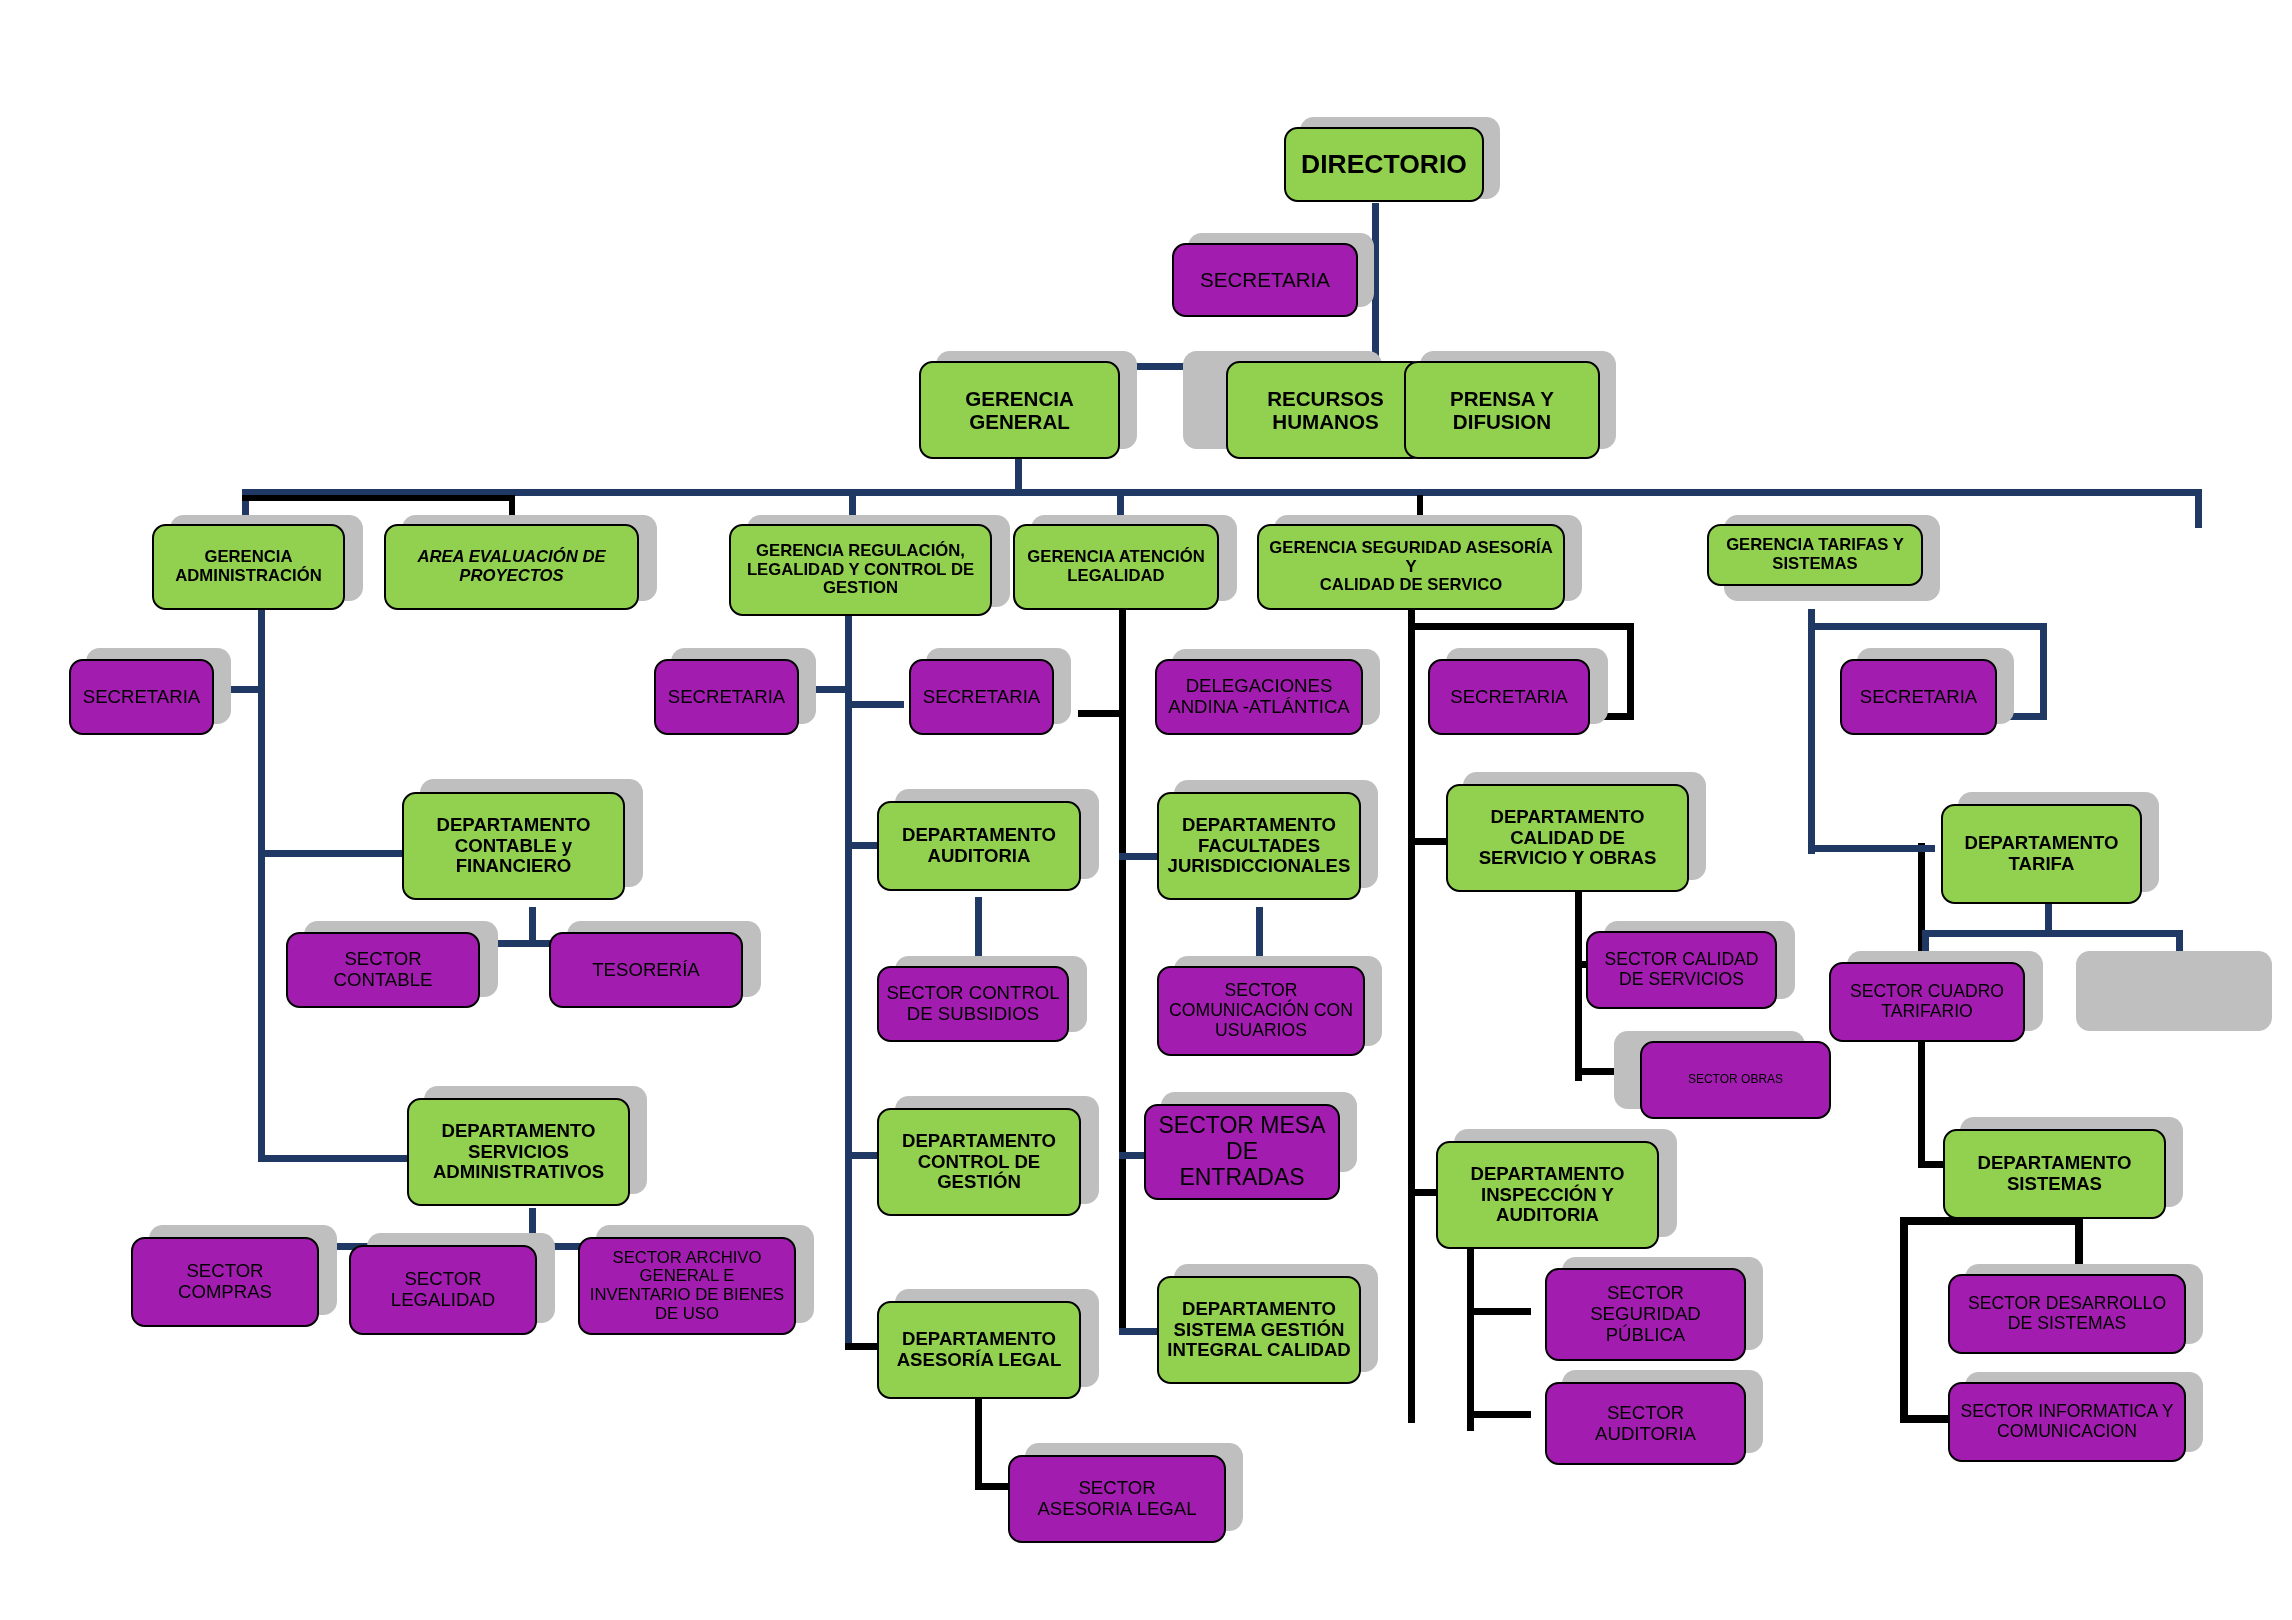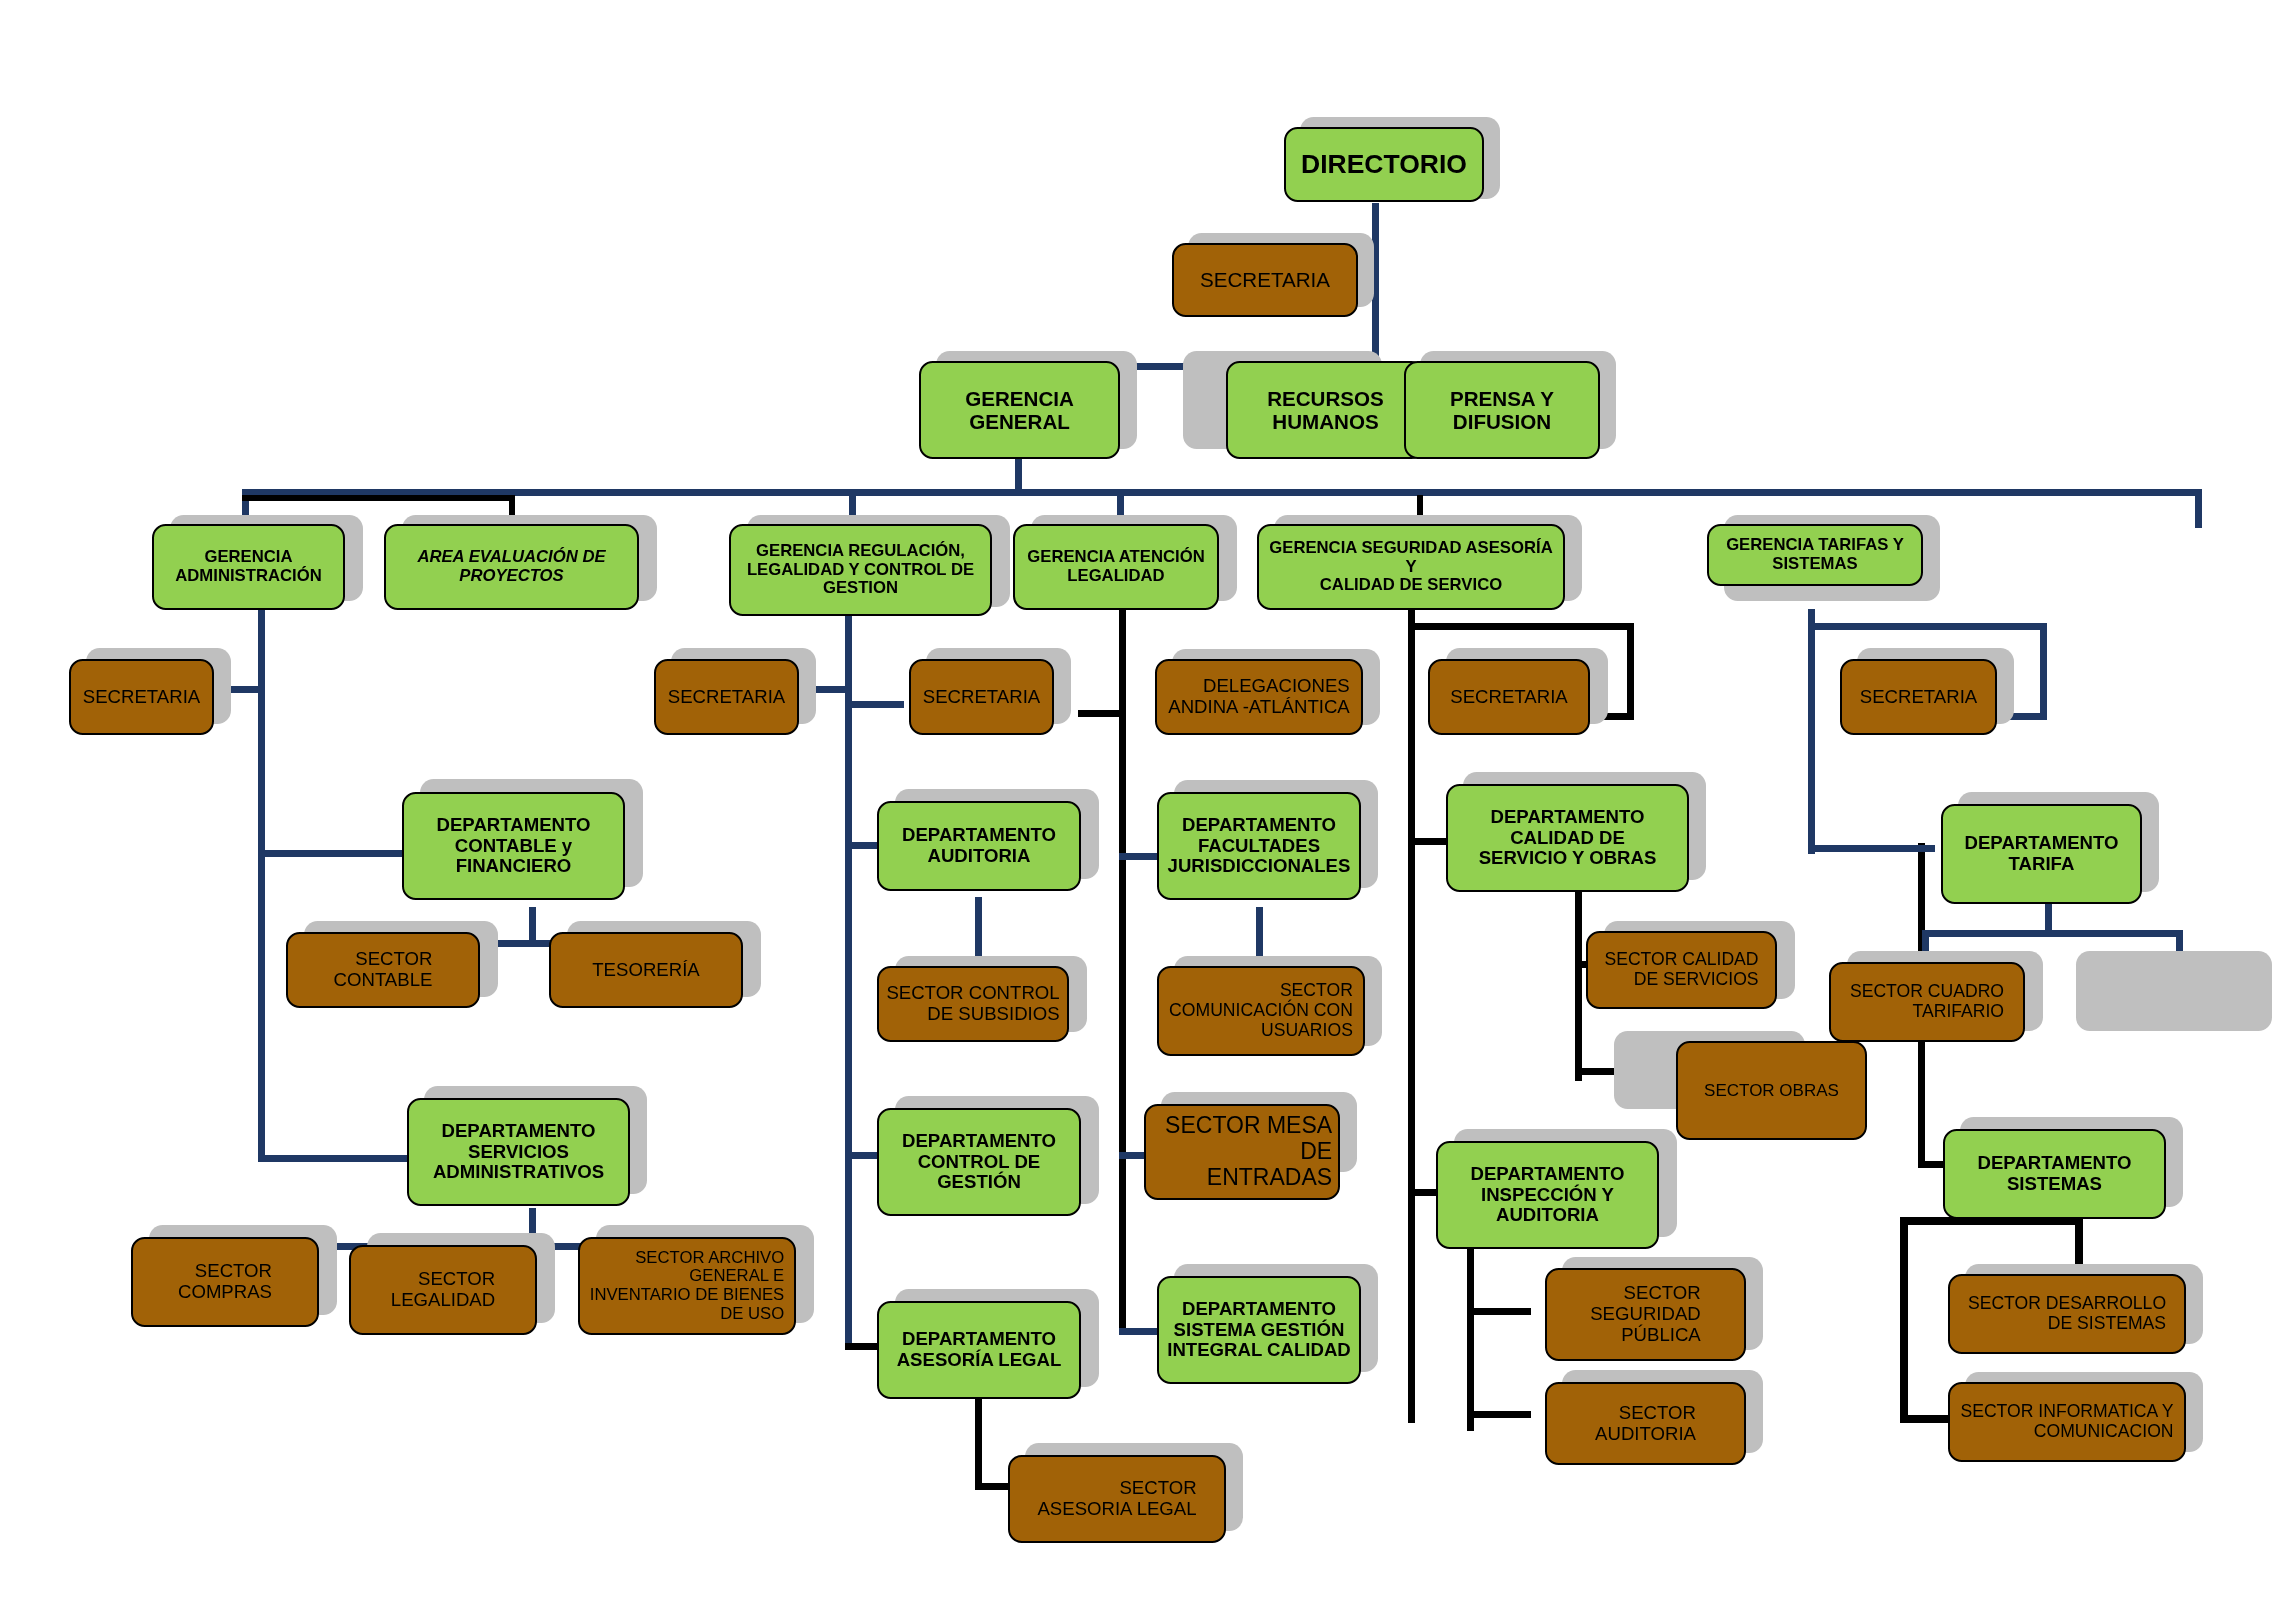--- a/index.html
+++ b/index.html
@@ -42,24 +42,23 @@
     display: block;
     padding: 0 5.9px;
     white-space: pre-line;
   }
   .node.green {
     background: #92D050;
     font-weight: bold;
     color: #000000;
   }
   .node.white {
-    background: #a16207;
+    background: #a21caf;
     font-weight: normal;
     color: #000000;
-    text-align: right;
   }
   
   .shadow {
     position: absolute;
     background: #BFBFBF;
     border-radius: 13.7px;
     z-index: 4;
   }
 </style>
 </head>
@@ -364,21 +363,21 @@
 SERVICIO Y OBRAS</span>
   </div>
 
   <div class="shadow" style="left:1604px; top:921px; width:191px; height:78px;"></div>
   <div class="node white" style="left:1586px; top:931px; width:191px; height:78px; font-size:17.6px;">
     <span class="lbl">SECTOR CALIDAD
 DE SERVICIOS</span>
   </div>
 
   <div class="shadow" style="left:1614px; top:1031px; width:191px; height:78px;"></div>
-  <div class="node white" style="left:1676px; top:1041px; width:191px; height:99px; font-size:17px;">
+  <div class="node white" style="left:1640px; top:1041px; width:191px; height:78px; font-size:12px;">
     <span class="lbl">SECTOR OBRAS</span>
   </div>
 
   <div class="shadow" style="left:1454px; top:1129px; width:223px; height:108px;"></div>
   <div class="node green" style="left:1436px; top:1141px; width:223px; height:108px; font-size:18.6px;">
     <span class="lbl">DEPARTAMENTO
 INSPECCIÓN Y
 AUDITORIA</span>
   </div>
 

